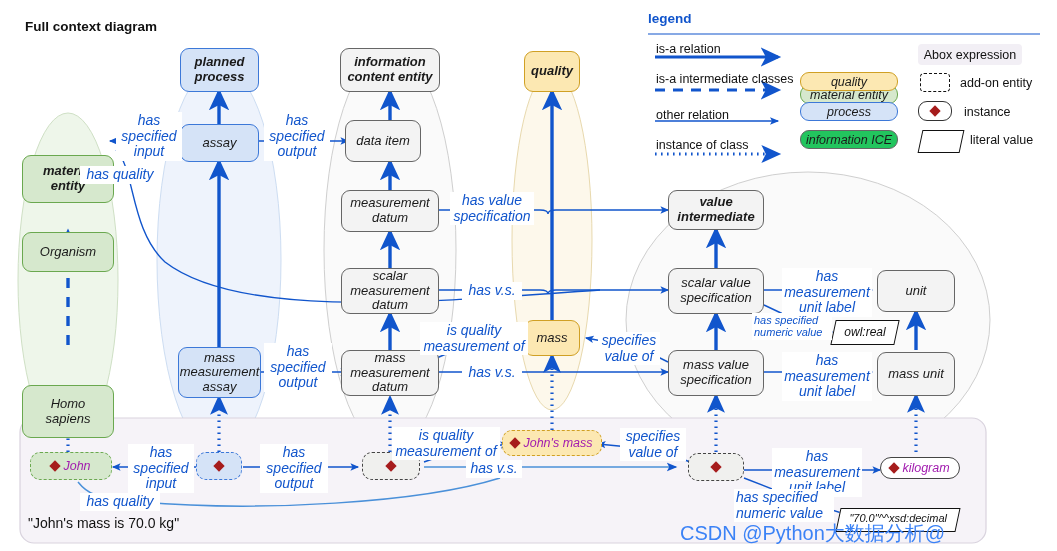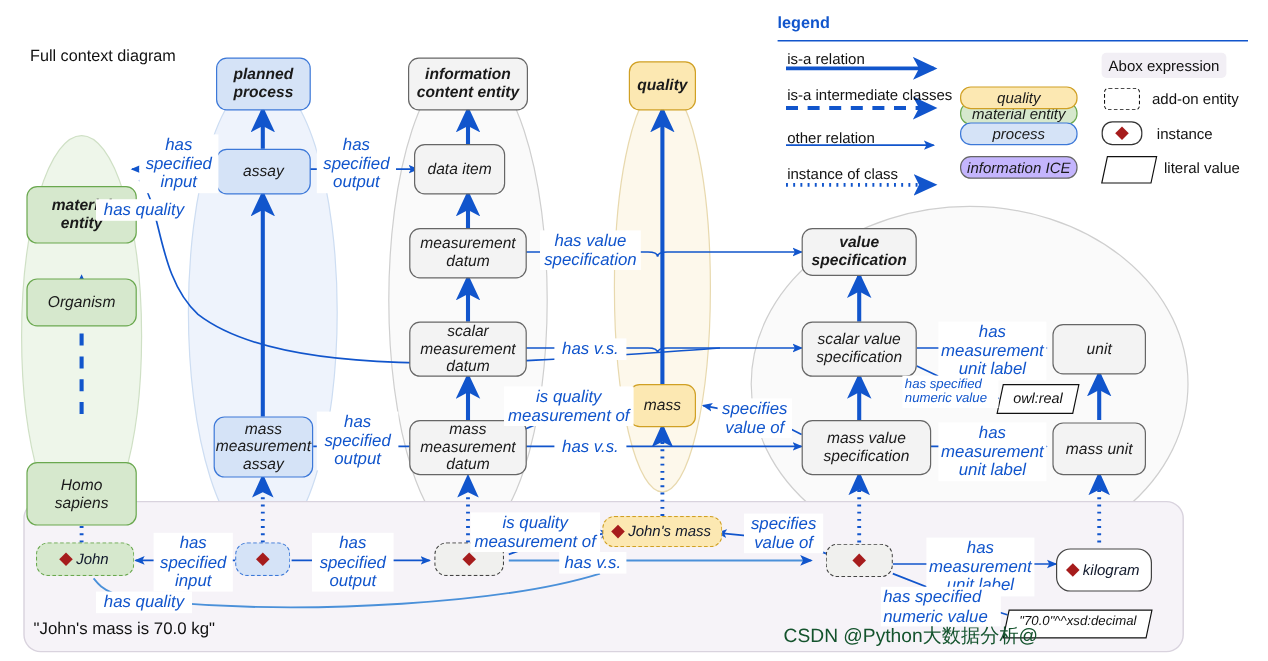--- a/index.html
+++ b/index.html
@@ -15,21 +15,21 @@
         padding:2px 4px;z-index:6;}
   .node.bold{font-weight:bold;}
   .n-green{background:#d6e8cd;border:1.4px solid #6aa84f;margin-top:40px;}
   .n-blue{background:#d5e3f7;border:1.4px solid #3c78d8;}
   .n-yellow{background:#fce8b2;border:1.4px solid #d0a024;}
   .n-gray{background:#f3f3f3;border:1.4px solid #666666;}
 
   
   .inst{position:absolute;box-sizing:border-box;display:flex;align-items:center;
         justify-content:center;gap:4px;border-radius:10px;font-style:italic;
-        font-size:12.5px;color:#0f172a;z-index:7;white-space:nowrap;padding:0 6px;}
+        font-size:12.5px;color:#a21caf;z-index:7;white-space:nowrap;padding:0 6px;}
   .inst .dia{width:8px;height:8px;background:#a61c1c;
              transform:rotate(45deg);flex:0 0 auto;}
   .i-green{background:#d6e8cd;border:1.6px dashed #6aa84f;}
   .i-blue{background:#d5e3f7;border:1.6px dashed #3c78d8;}
   .i-gray{background:#f0f0ee;border:1.6px dashed #444;}
   .i-yellow{background:#fce8b2;border:1.6px dashed #d0a024;}
   .i-plain{background:#ffffff;border:1.6px solid #444;}
 
   
   .elab{position:absolute;color:#1155cc;font-style:italic;font-size:14px;
@@ -38,28 +38,28 @@
   .elab.small{font-size:11px;}
   .elab.lft{text-align:left;}
 
   
   .literal{position:absolute;background:#fff;border:1.6px solid #111;
            transform:skewX(-12deg);z-index:7;}
   .literal > span{display:block;transform:skewX(12deg);text-align:center;
            font-style:italic;font-size:12px;line-height:1.9;color:#111;}
 
   
-  #title{position:absolute;left:25px;top:19px;font-weight:normal;font-size:13.5px;
-         color:#111;z-index:9;margin-top:20px;}
+  #title{position:absolute;left:25px;top:19px;font-weight:bold;font-size:13.5px;
+         color:#111;z-index:9;}
   #legend-title{position:absolute;left:648px;top:11px;font-weight:bold;
          font-size:13.5px;color:#1155cc;z-index:9;}
   #abox-caption{position:absolute;left:28px;top:515px;font-size:14px;color:#111;
          z-index:9;}
-  #watermark{position:absolute;left:653px;top:520px;font-size:16px;
-         color:#14532d;z-index:9;white-space:nowrap;}
+  #watermark{position:absolute;left:680px;top:520px;font-size:20px;
+         color:#3b82f6;z-index:9;white-space:nowrap;}
 
   
   #legend{position:absolute;left:648px;top:28px;width:400px;height:140px;z-index:9;}
   .lgd-txt{position:absolute;font-size:12.5px;color:#111;white-space:nowrap;}
   .lgd-pill{position:absolute;box-sizing:border-box;display:flex;
       align-items:center;justify-content:center;font-style:italic;font-size:12.5px;
       color:#1a1a1a;border-radius:9px;height:19px;width:98px;}
   .lgd-abox{position:absolute;box-sizing:border-box;display:flex;align-items:center;
       justify-content:center;font-size:12.5px;color:#111;background:#f2eff5;
       border-radius:4px;height:21px;width:104px;}
@@ -168,21 +168,21 @@
 
   <div id="legend">
     <div class="lgd-txt" style="left:8px;top:14px;">is-a relation</div>
     <div class="lgd-txt" style="left:8px;top:44px;">is-a intermediate classes</div>
     <div class="lgd-txt" style="left:8px;top:80px;">other relation</div>
     <div class="lgd-txt" style="left:8px;top:110px;">instance of class</div>
 
     <div class="lgd-pill n-green" style="left:152px;top:17px;">material entity</div>
     <div class="lgd-pill n-yellow" style="left:152px;top:44px;">quality</div>
     <div class="lgd-pill n-blue" style="left:152px;top:74px;">process</div>
-    <div class="lgd-pill n-gray" style="left:152px;top:102px;background:#c4b5fd;">information ICE</div>
+    <div class="lgd-pill n-gray" style="left:152px;top:102px;background:#22c55e;">information ICE</div>
 
     <div class="lgd-abox" style="left:270px;top:16px;">Abox expression</div>
     <div class="lgd-addon" style="left:272px;top:45px;"></div>
     <div class="lgd-txt" style="left:312px;top:48px;">add-on entity</div>
     <div class="lgd-inst" style="left:270px;top:73px;">
         <span class="dia"></span>
       </div>
     <div class="lgd-txt" style="left:316px;top:77px;">instance</div>
     <div class="lgd-lit" style="left:272px;top:102px;"></div>
     <div class="lgd-txt" style="left:322px;top:105px;">literal value</div>
@@ -210,24 +210,24 @@
 measurement
 datum</div>
   <div class="node n-gray" style="left: 341px; top: 350px; width: 98px; height: 46px; white-space: pre-line;">mass
 measurement
 datum</div>
 
   <div class="node n-yellow bold" style="left: 524px; top: 51px; width: 56px; height: 41px; white-space: pre-line;">quality</div>
   <div class="node n-yellow" style="left: 524px; top: 320px; width: 56px; height: 36px; white-space: pre-line;">mass</div>
 
   <div class="node n-gray bold" style="left: 668px; top: 190px; width: 96px; height: 40px; white-space: pre-line;">value
-specification</div>
+intermediate</div>
   <div class="node n-gray" style="left: 668px; top: 268px; width: 96px; height: 46px; white-space: pre-line;">scalar value
 specification</div>
-  <div class="node n-gray" style="left: 668px; top: 350px; width: 108px; height: 46px; white-space: pre-line;">mass value
+  <div class="node n-gray" style="left: 668px; top: 350px; width: 96px; height: 46px; white-space: pre-line;">mass value
 specification</div>
   <div class="node n-gray" style="left: 877px; top: 270px; width: 78px; height: 42px; white-space: pre-line;">unit</div>
   <div class="node n-gray" style="left: 877px; top: 352px; width: 78px; height: 44px; white-space: pre-line;">mass unit</div>
 
   <div class="literal" style="left:833px;top:320px;width:62px;height:23px;">
     <span>owl:real</span>
   </div>
 
   <div class="inst i-green" style="left:30px;top:452px;width:82px;height:28px;">
     <span class="dia"></span>
@@ -244,21 +244,21 @@
 
   <div class="inst i-yellow" style="left:502px;top:430px;width:100px;height:26px;">
     <span class="dia"></span>
     <span>John's mass</span>
   </div>
 
   <div class="inst i-gray" style="left:688px;top:453px;width:56px;height:28px;">
     <span class="dia"></span>
   </div>
 
-  <div class="inst i-plain" style="left:880px;top:457px;width:80px;height:36px;border-radius:12px;">
+  <div class="inst i-plain" style="left:880px;top:457px;width:80px;height:22px;border-radius:12px;">
     <span class="dia"></span>
     <span>kilogram</span>
   </div>
 
   <div class="literal" style="left:838px;top:508px;width:118px;height:22px;">
     <span style="line-height:1.8;font-size:11px;">"70.0"^^xsd:decimal</span>
   </div>
 
   <div class="elab" style="left: 116px; top: 112px; width: 62px; white-space: pre-line;">has
 specified

